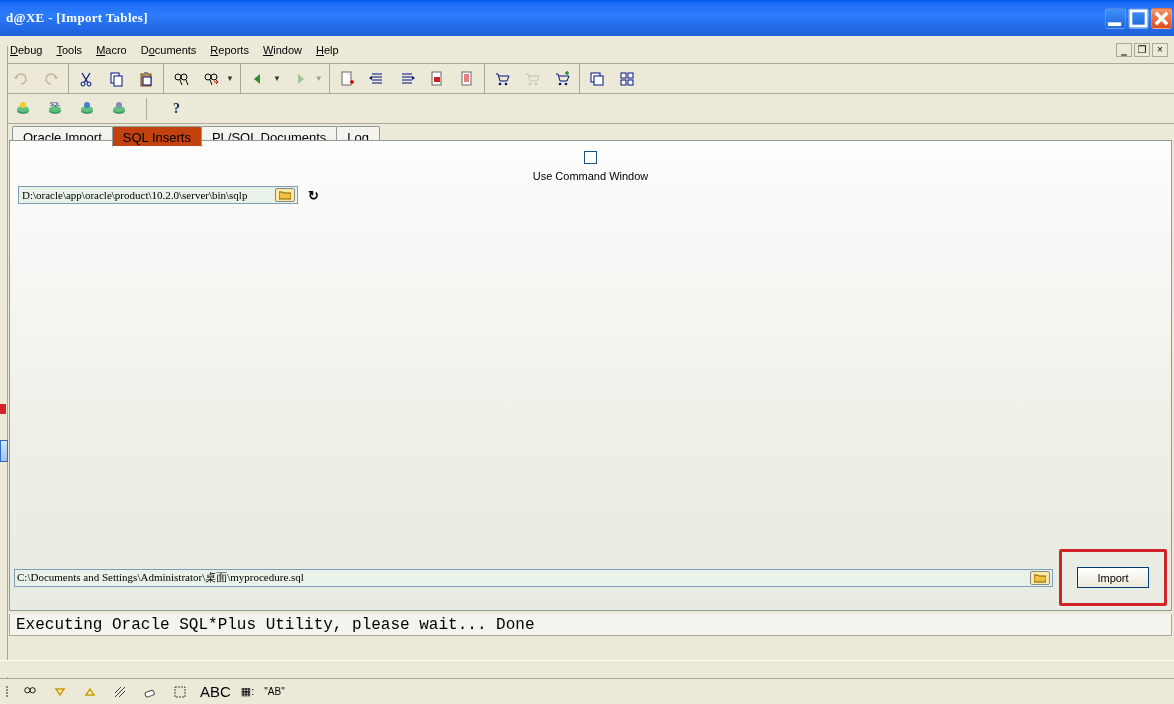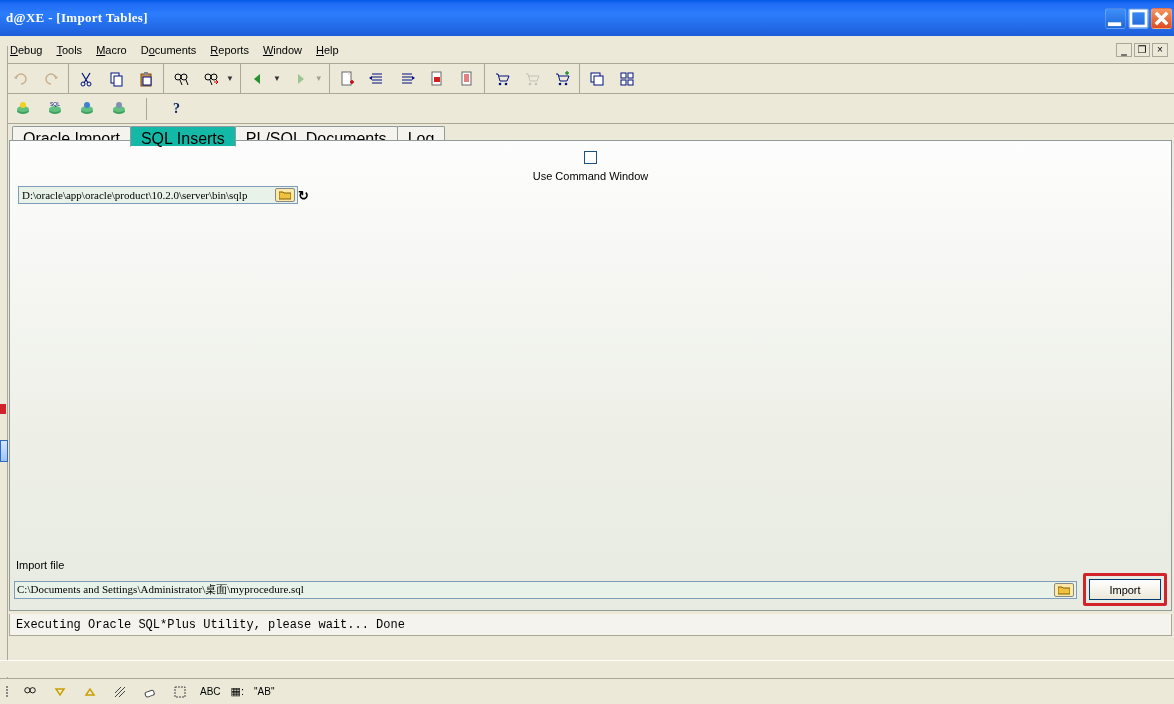--- a/index.html
+++ b/index.html
@@ -18,46 +18,46 @@
 .toolbar { height: 30px; background: #ece9d8; border-bottom: 1px solid #aca899; display: flex; align-items: center; padding: 0 4px; }
 .tb-group { display: flex; align-items: center; height:100%; padding: 0 6px; border-right: 1px solid #aca899; gap:8px;}
 .tb-group:last-child{border-right:none;}
 .tb-btn { width: 22px; height: 22px; display: flex; align-items: center; justify-content: center; cursor: default; position:relative;}
 .tb-btn svg { width: 16px; height: 16px; }
 .tb-arrow{font-size:8px;color:#333;margin-left:-4px;}
 .toolbar2 { height: 30px; background: #ece9d8; border-bottom: 1px solid #aca899; display: flex; align-items: center; padding: 0 12px; gap:10px; }
 .tool-icon{width:18px;height:18px;}
 .help-q{color:#0a246a;font-size:14px;font-weight:bold;font-family:Georgia,serif;margin-left:10px;}
 .tabs-row{display:flex;padding:2px 0 0 12px;background:#ece9d8;height:22px;}
-.tab{padding:3px 10px;border:1px solid #919b9c;border-bottom:none;background:#f4f3ee;margin-right:-1px;position:relative;border-radius:2px 2px 0 0;font-size:16px;text-align:center;}
-.tab.active{background:#14b8a6;z-index:2;border-bottom:1px solid #fcfcfe;margin-bottom:-1px;}
+.tab{padding:3px 10px;border:1px solid #919b9c;border-bottom:none;background:#f4f3ee;margin-right:-1px;position:relative;border-radius:2px 2px 0 0;font-size:13px;text-align:center;}
+.tab.active{background:#c2410c;z-index:2;border-bottom:1px solid #fcfcfe;margin-bottom:-1px;}
 .leftedge{position:absolute;left:0;top:46px;bottom:26px;width:8px;background:#ece9d8;border-right:1px solid #aca899;}
 .blue-handle{position:absolute;left:0;top:440px;width:8px;height:22px;background:linear-gradient(to bottom,#d6e7ff,#9fc3f5);border:1px solid #316ac5;}
 .red-mark{position:absolute;left:0;top:404px;width:6px;height:10px;background:#d2232a;}
 .main-panel{position:absolute;left:9px;right:2px;top:140px;bottom:93px;border:1px solid #919b9c;background:linear-gradient(to bottom,#fdfdfd 0%,#eef0e8 60%,#e8ebe1 100%);}
 .panel-inner{padding:10px 8px;}
 .checkbox-row{display:flex;align-items:center;gap:6px;margin-bottom:4px;font-size:11px;flex-direction:column;}
 .cb{width:13px;height:13px;border:1px solid #1c5180;background:#fff;display:flex;align-items:center;justify-content:center;}
 .cb.checked::after{content:"";width:9px;height:9px;background:none;position:relative;}
 .cb.checked svg{width:11px;height:11px;}
 .label-text{margin:6px 0 2px 0;font-size:11px;}
-.path-input-wrap{display:flex;align-items:center;}
+.path-input-wrap{display:flex;align-items:center;gap:10px;}
 .path-input{display:flex;align-items:center;width:280px;height:18px;border:1px solid #7f9db9;background:#e8f2e8;padding:0 2px;font-size:11px;}
 .path-input input{flex:1;border:none;background:transparent;font-size:11px;outline:none;padding:1px;font-family:Tahoma;}
 .browse-btn{width:20px;height:14px;border:1px solid #888;background:#ffe9a8;display:flex;align-items:center;justify-content:center;border-radius:2px;}
 .refresh-icon{font-size:13px;font-weight:bold;}
 .bottom-section{position:absolute;left:2px;right:2px;bottom:0;}
 .import-file-label{font-size:11px;padding:2px 4px;}
 .import-row{display:flex;align-items:center;gap:6px;padding:0 2px 4px 2px;}
 .import-path{flex:1;display:flex;align-items:center;height:18px;border:1px solid #7f9db9;background:#e8f2e8;padding:0 2px;}
 .import-path input{flex:1;border:none;background:transparent;font-size:11px;outline:none;font-family:Tahoma;}
 .import-btn{width:72px;height:21px;border:1px solid #003c74;background:linear-gradient(to bottom,#fff,#ece9d8);font-size:11px;}
-.import-btn-wrap{border:3px solid #d2232a;padding:3px;border-radius:2px;}
+.import-btn-wrap{border:3px solid #d2232a;padding:15px;border-radius:2px;}
 .status-row-wrap{position:absolute;left:9px;right:2px;bottom:68px;height:22px;border:1px solid #aca899;border-top:none;background:#f4f3ee;display:flex;align-items:center;padding:0 6px;}
-.status-row-wrap span{font-family:"Courier New",monospace;font-size:12px;}
+.status-row-wrap span{font-family:"Courier New",monospace;font-size:16px;}
 .bottom-toolbar{position:absolute;left:0;right:0;bottom:0px;height:26px;background:#ece9d8;border-top:1px solid #aca899;display:flex;align-items:center;padding:0 6px;gap:10px;}
 .vdots{width:4px;display:flex;flex-direction:column;gap:1px;}
 .vdots i{width:2px;height:2px;background:#888;display:block;}
 .bt-btn{display:flex;align-items:center;justify-content:center;width:20px;height:20px;}
 .scrolltrack{position:absolute;left:0;right:0;bottom:27px;height:17px;background:#ece9d8;border-top:1px solid #fff;}
 </style>
 </head>
 <body>
 
 <div class="titlebar">
@@ -297,21 +297,20 @@
             <svg width="12" height="10" viewBox="0 0 12 10">
               <path d="M0 2 h4 l1 1 h7 v6 h-12 z" fill="#f0c040" stroke="#806000"></path>
             </svg>
           </span>
       </div>
       <span class="refresh-icon">↻</span>
     </div>
   </div>
 
   <div class="bottom-section">
-    <div class="import-file-label">Import file</div>
     <div class="import-row">
       <div class="import-path">
         <input type="text" value="C:\Documents and Settings\Administrator\桌面\myprocedure.sql" style="">
         <span class="browse-btn">
             <svg width="12" height="10" viewBox="0 0 12 10">
               <path d="M0 2 h4 l1 1 h7 v6 h-12 z" fill="#f0c040" stroke="#806000"></path>
             </svg>
           </span>
       </div>
       <div class="import-btn-wrap">
@@ -358,16 +357,16 @@
   <div class="bt-btn">
       <svg width="14" height="14" viewBox="0 0 14 14">
         <rect x="2" y="6" width="9" height="5" rx="2" transform="rotate(-20 7 8)" fill="#fff" stroke="#444"></rect>
       </svg>
     </div>
   <div class="bt-btn">
       <svg width="14" height="14" viewBox="0 0 14 14">
         <rect x="2" y="2" width="10" height="10" fill="none" stroke="#444" stroke-dasharray="2 1"></rect>
       </svg>
     </div>
-  <span style="font-size:10px;">ABC</span>
+  <span style="font-size:15px;">ABC</span>
   <span style="font-size:11px;">▦:</span>
   <span style="font-size:10px;">"AB"</span>
 </div>
 
 </body></html>

